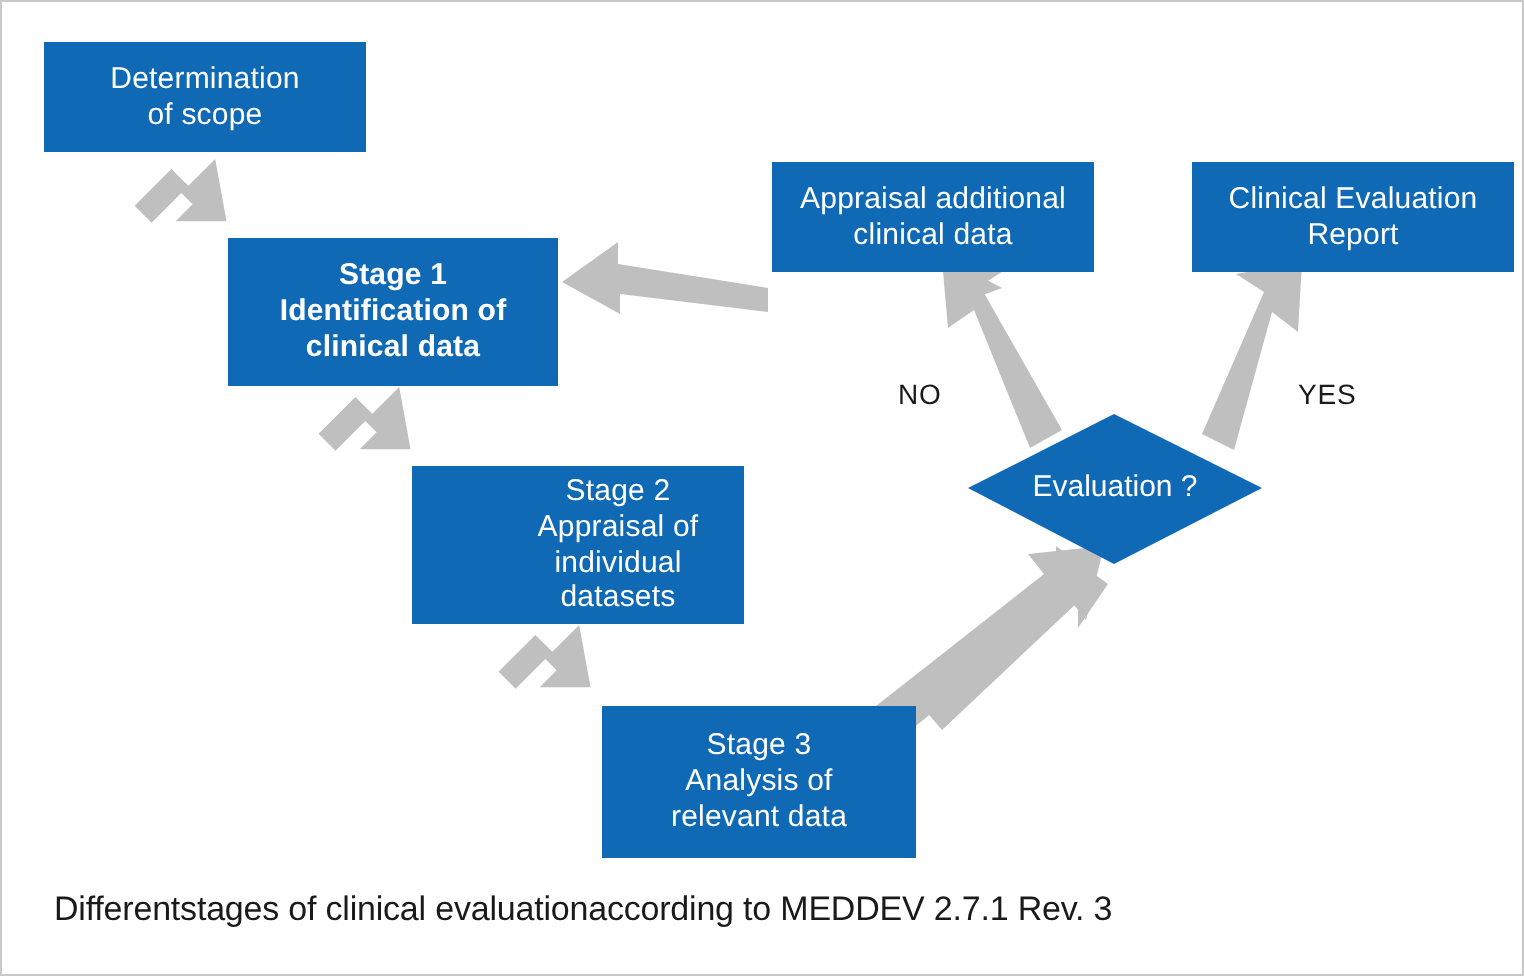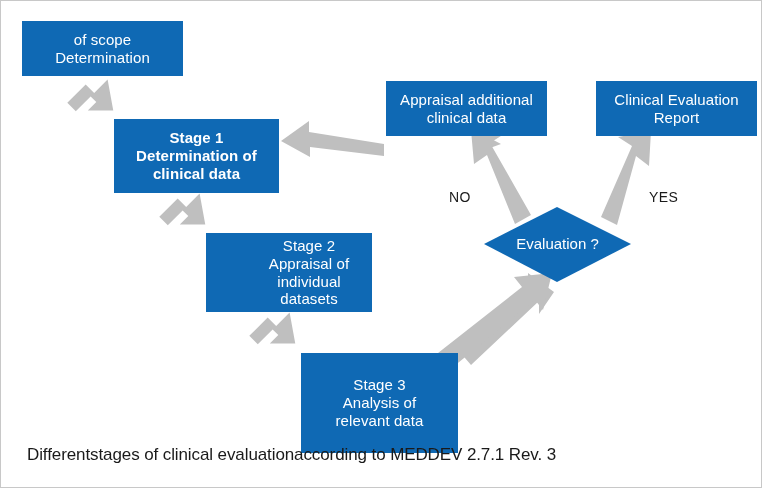--- a/index.html
+++ b/index.html
@@ -64,21 +64,21 @@
     top: 444px;
     font-size: 17px;
     color: #1a1a1a;
     white-space: nowrap;
     letter-spacing: -0.1px;
   }
   
   #box-scope      { left: 21px;  top: 20px;  width: 161px; height: 55px; }
   #box-stage1     { left: 113px; top: 118px; width: 165px; height: 74px; font-weight: bold; }
   #box-stage2     { left: 205px; top: 232px; width: 166px; height: 79px; padding-left: 44px; }
-  #box-stage3     { left: 300px; top: 352px; width: 157px; height: 100px; }
+  #box-stage3     { left: 300px; top: 352px; width: 157px; height: 76px; }
   #box-generate   { left: 385px; top: 80px;  width: 161px; height: 55px; }
   #box-report     { left: 595px; top: 80px;  width: 161px; height: 55px; }
   #label-sufficient { left: 483px; top: 234px; width: 147px; }
   #label-no       { left: 448px; top: 188px; }
   #label-yes      { left: 648px; top: 188px; }
 </style>
 </head>
 <body>
 
 <div id="canvas">
@@ -116,29 +116,29 @@
       <path fill="#bfbfbf" d="M 383,120 L 383,143 L 308,131 L 308,120 L 280,140 L 309,156 L 309,146 L 383,155 L 383,120 Z"></path>
     </g>
 
     <g>
       <polygon fill="#0f69b4" points="556,206 630,243 556,281 483,243"></polygon>
     </g>
   </svg>
 
   <div class="node-box" id="box-scope">
     <span>
+      <span>Determination</span>
       <span>of scope</span>
-      <span>Determination</span>
     </span>
   </div>
 
   <div class="node-box" id="box-stage1">
     <span>
       <span>Stage 1</span>
-      <span>Determination of</span>
+      <span>Identification of</span>
       <span>clinical data</span>
     </span>
   </div>
 
   <div class="node-box" id="box-stage2">
     <span>
       <span>Stage 2</span>
       <span>Appraisal of</span>
       <span>individual datasets</span>
     </span>

